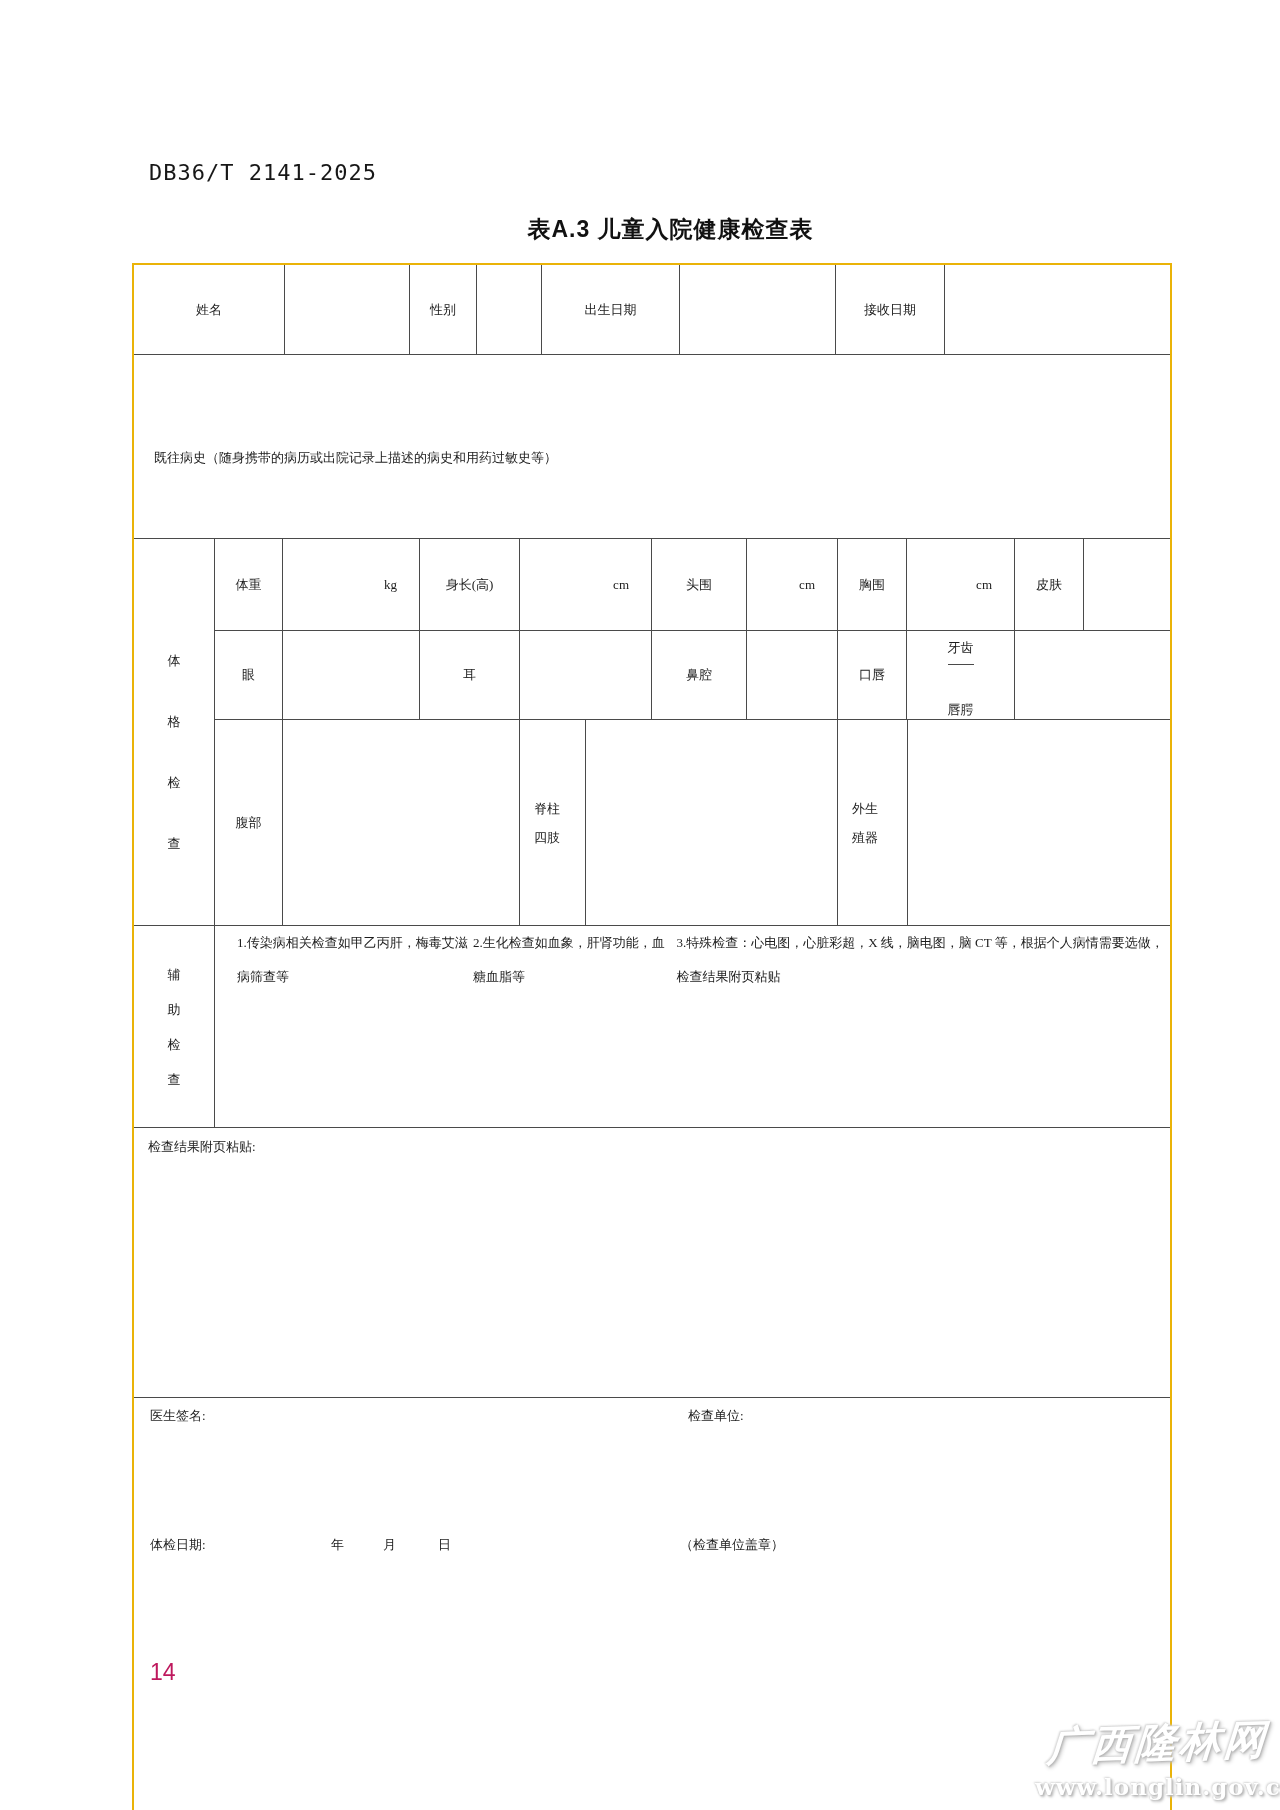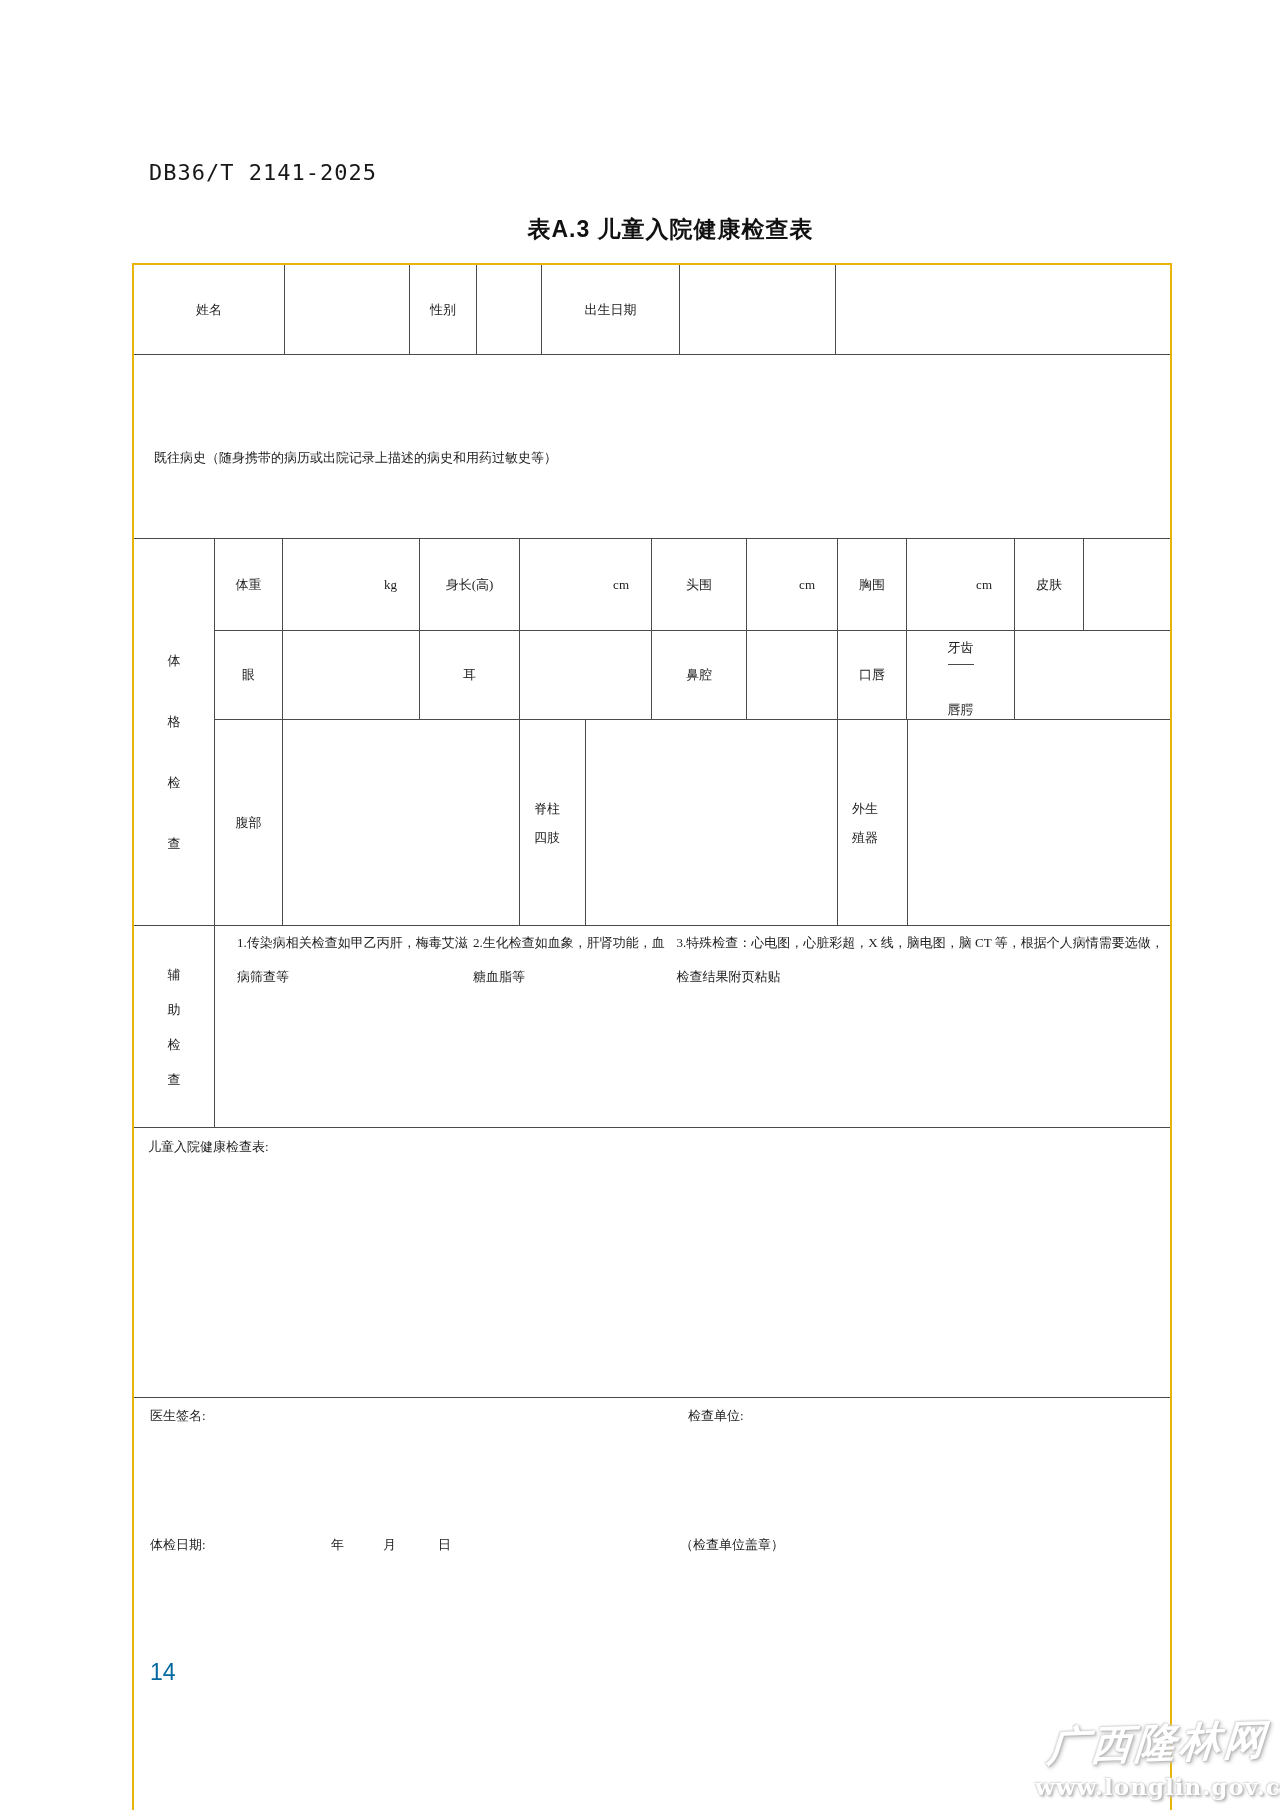--- a/index.html
+++ b/index.html
@@ -45,21 +45,21 @@
   .footer-cell{position:relative;flex:1;}
   .footer-cell span{position:absolute;white-space:nowrap;}
   .f-sign{left:16px;top:9px;}
   .f-unit{left:554px;top:9px;}
   .f-date{left:16px;top:138px;}
   .f-year{left:197px;top:138px;}
   .f-month{left:249px;top:138px;}
   .f-day{left:304px;top:138px;}
   .f-stamp{left:546px;top:138px;}
   
-  .page-number{position:absolute;left:150px;top:1659px;font-family:"Liberation Sans",sans-serif;font-size:23px;color:#0369a1;}
+  .page-number{position:absolute;left:150px;top:1659px;font-family:"Liberation Sans",sans-serif;font-size:23px;color:#be185d;}
   
   .watermark{position:absolute;left:1035px;top:1716px;width:245px;text-align:center;pointer-events:none;}
   .wm-name{font-family:"DejaVu Serif",serif;font-style:italic;font-weight:700;font-size:41px;letter-spacing:3px;
         white-space:nowrap;color:#ffffff;transform:skewX(-6deg) rotate(-2deg);
         text-shadow:1px 1px 2px #b5b5b5,-1px -1px 2px #d8d8d8,2px 2px 4px #c2c2c2,0 0 1px #cccccc;}
   .wm-url{margin-top:2px;font-family:"DejaVu Serif",serif;font-weight:700;font-size:23px;letter-spacing:1px;
         white-space:nowrap;color:#ffffff;
         text-shadow:1px 1px 2px #b5b5b5,-1px -1px 2px #dadada,2px 2px 3px #c5c5c5,0 0 1px #cccccc;}
 </style>
 </head>
@@ -72,20 +72,21 @@
 
   <div class="form-table">
 
     <div class="trow" style="height:90px;">
       <div class="c" style="width:151px;">姓名</div>
       <div class="c" style="width:125px;"></div>
       <div class="c" style="width:67px;">性别</div>
       <div class="c" style="width:65px;"></div>
       <div class="c" style="width:138px;">出生日期</div>
       <div class="c" style="width:156px;"></div>
+      <div class="c" style="width:109px;">接收日期</div>
       <div class="c end"></div>
     </div>
 
     <div class="trow" style="height:184px;">
       <div class="history-cell">既往病史（随身携带的病历或出院记录上描述的病史和用药过敏史等）</div>
     </div>
 
     <div class="cblock">
       <div class="strip phys">
         <span>体</span>
@@ -150,21 +151,21 @@
         <span>查</span>
       </div>
       <div class="aux-content">
         <div>1.传染病相关检查如甲乙丙肝，梅毒艾滋病筛查等</div>
         <div>2.生化检查如血象，肝肾功能，血糖血脂等</div>
         <div>3.特殊检查：心电图，心脏彩超，X 线，脑电图，脑 CT 等，根据个人病情需要选做，检查结果附页粘贴</div>
       </div>
     </div>
 
     <div class="summary-cell">
-      <div class="summary-label">儿童入院健康检查表:</div>
+      <div class="summary-label">检查结果附页粘贴:</div>
     </div>
 
     <div class="footer-cell">
       <span class="f-sign">医生签名:</span>
       <span class="f-unit">检查单位:</span>
       <span class="f-date">体检日期:</span>
       <span class="f-year">年</span>
       <span class="f-month">月</span>
       <span class="f-day">日</span>
       <span class="f-stamp">（检查单位盖章）</span>

